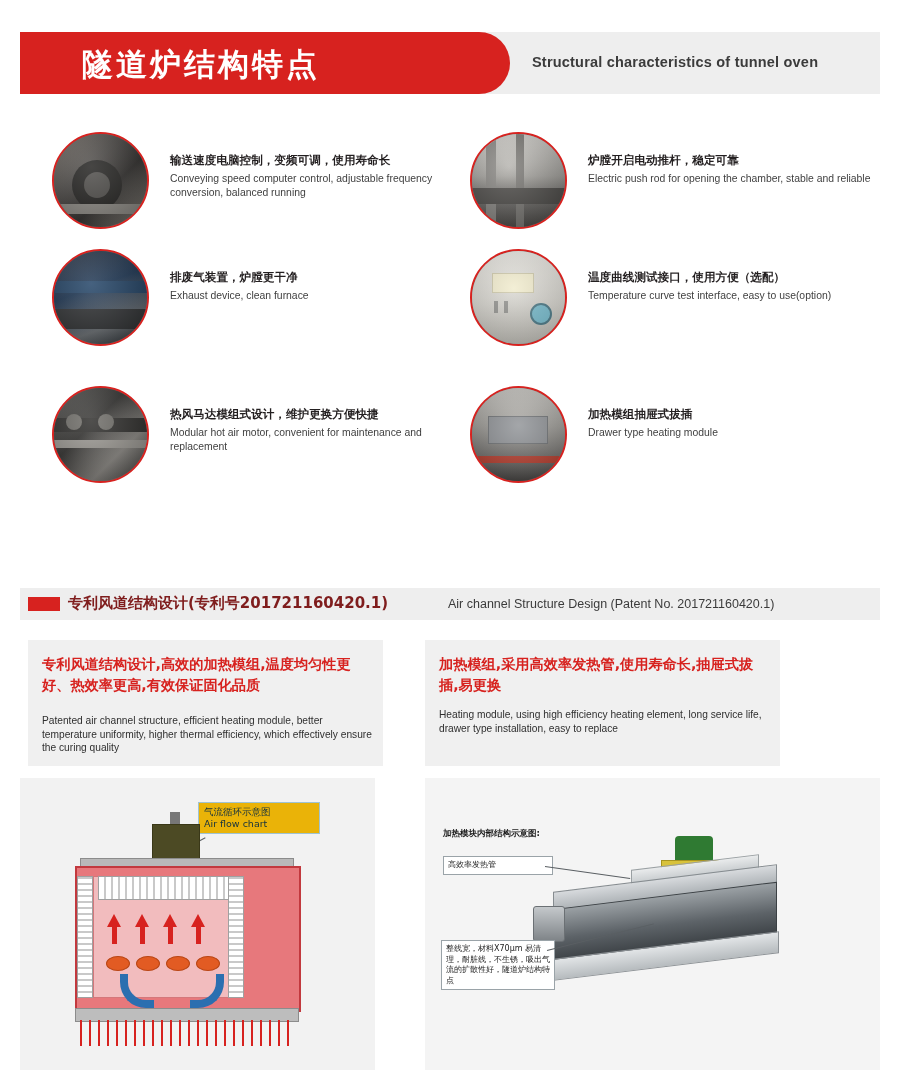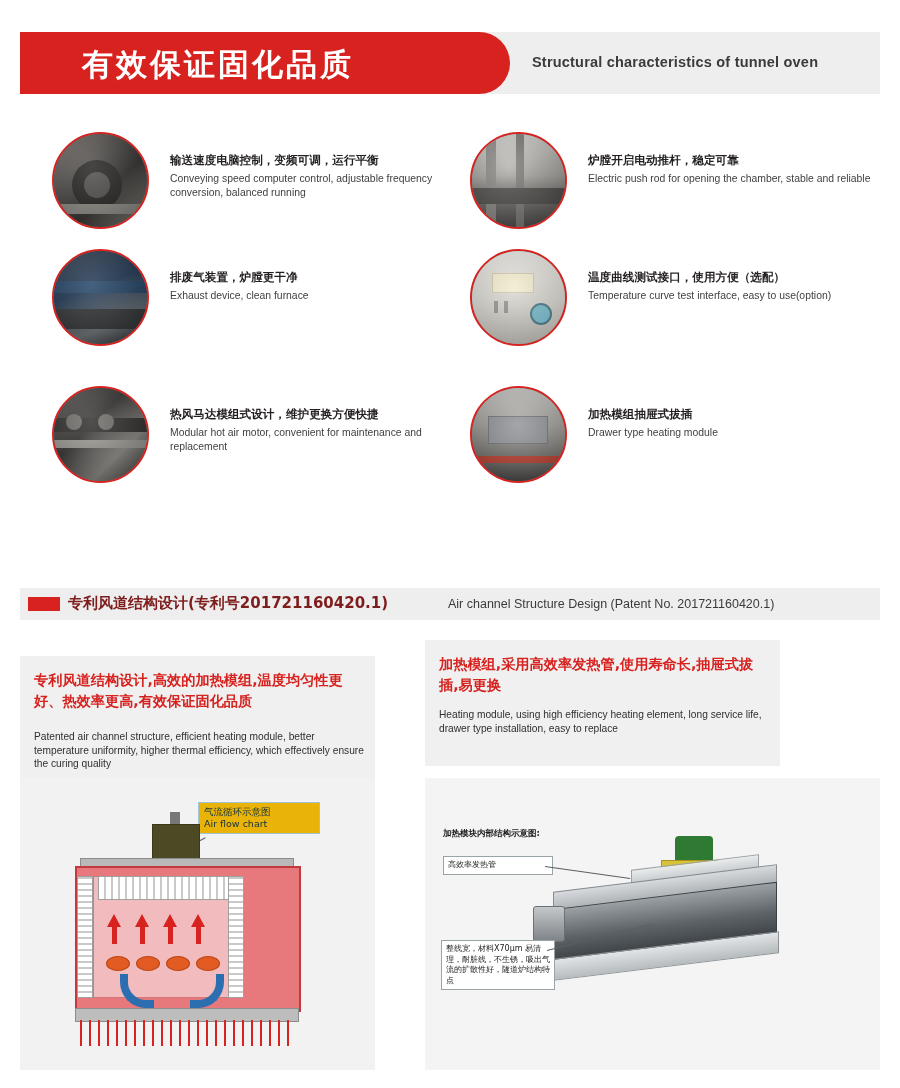--- a/index.html
+++ b/index.html
@@ -168,21 +168,21 @@
   }
 
   
   .panel {
     position: absolute;
     top: 640px;
     width: 355px;
     height: 126px;
     background: #f0f0f0;
   }
-  .panel-left { left: 20px; margin-top: 16px; }
+  .panel-left { left: 28px; }
   .panel-right { left: 425px; }
   .panel-cn {
     position: absolute;
     left: 14px;
     top: 14px;
     width: 330px;
     font-size: 14.2px;
     font-weight: bold;
     color: #d7221f;
     line-height: 21px;
@@ -389,36 +389,36 @@
     height: 1px;
     transform-origin: left center;
   }
 </style>
 </head>
 <body>
 
 <div class="header">
   <div class="header-strip"></div>
   <div class="header-red"></div>
-  <div class="header-cn">有效保证固化品质</div>
+  <div class="header-cn">隧道炉结构特点</div>
   <div class="header-en">Structural characteristics of tunnel oven</div>
 </div>
 
 <div class="features">
 
   <div class="feature f-col1 f-row1">
     <div class="thumb">
       <div class="ph img-a"></div>
       <div class="blob" style="left:18px;top:26px;width:50px;height:50px;background:#1e1d1b;"></div>
       <div class="blob" style="left:30px;top:38px;width:26px;height:26px;background:#4c4a47;"></div>
       <div class="bar" style="left:0;top:70px;width:93px;height:10px;background:#8e8b85;"></div>
       <div class="img-overlay-dark"></div>
     </div>
     <div class="thumb-text">
-      <div class="t-cn">输送速度电脑控制，变频可调，运行平衡</div>
+      <div class="t-cn">输送速度电脑控制，变频可调，使用寿命长</div>
       <div class="t-en">Conveying speed computer control, adjustable frequency conversion, balanced running</div>
     </div>
   </div>
 
   <div class="feature f-col2 f-row1">
     <div class="thumb">
       <div class="ph img-b"></div>
       <div class="bar" style="left:14px;top:0;width:10px;height:93px;background:#8d8b87;"></div>
       <div class="bar" style="left:44px;top:0;width:8px;height:93px;background:#7d7b77;"></div>
       <div class="bar" style="left:0;top:54px;width:93px;height:16px;background:#4f4d4a;"></div>

